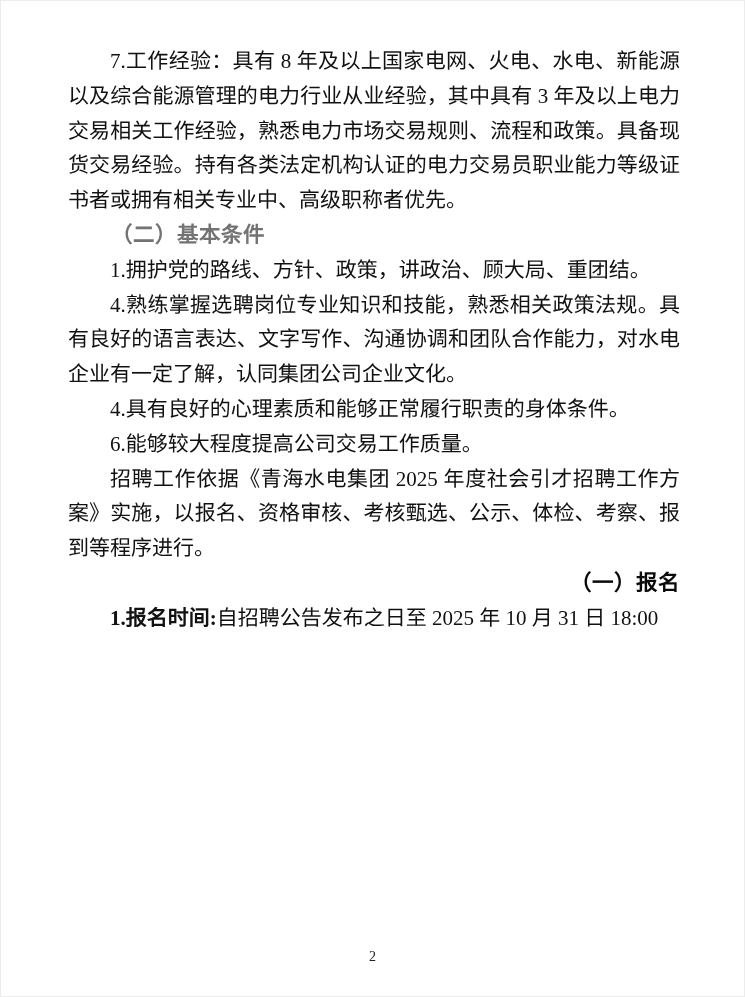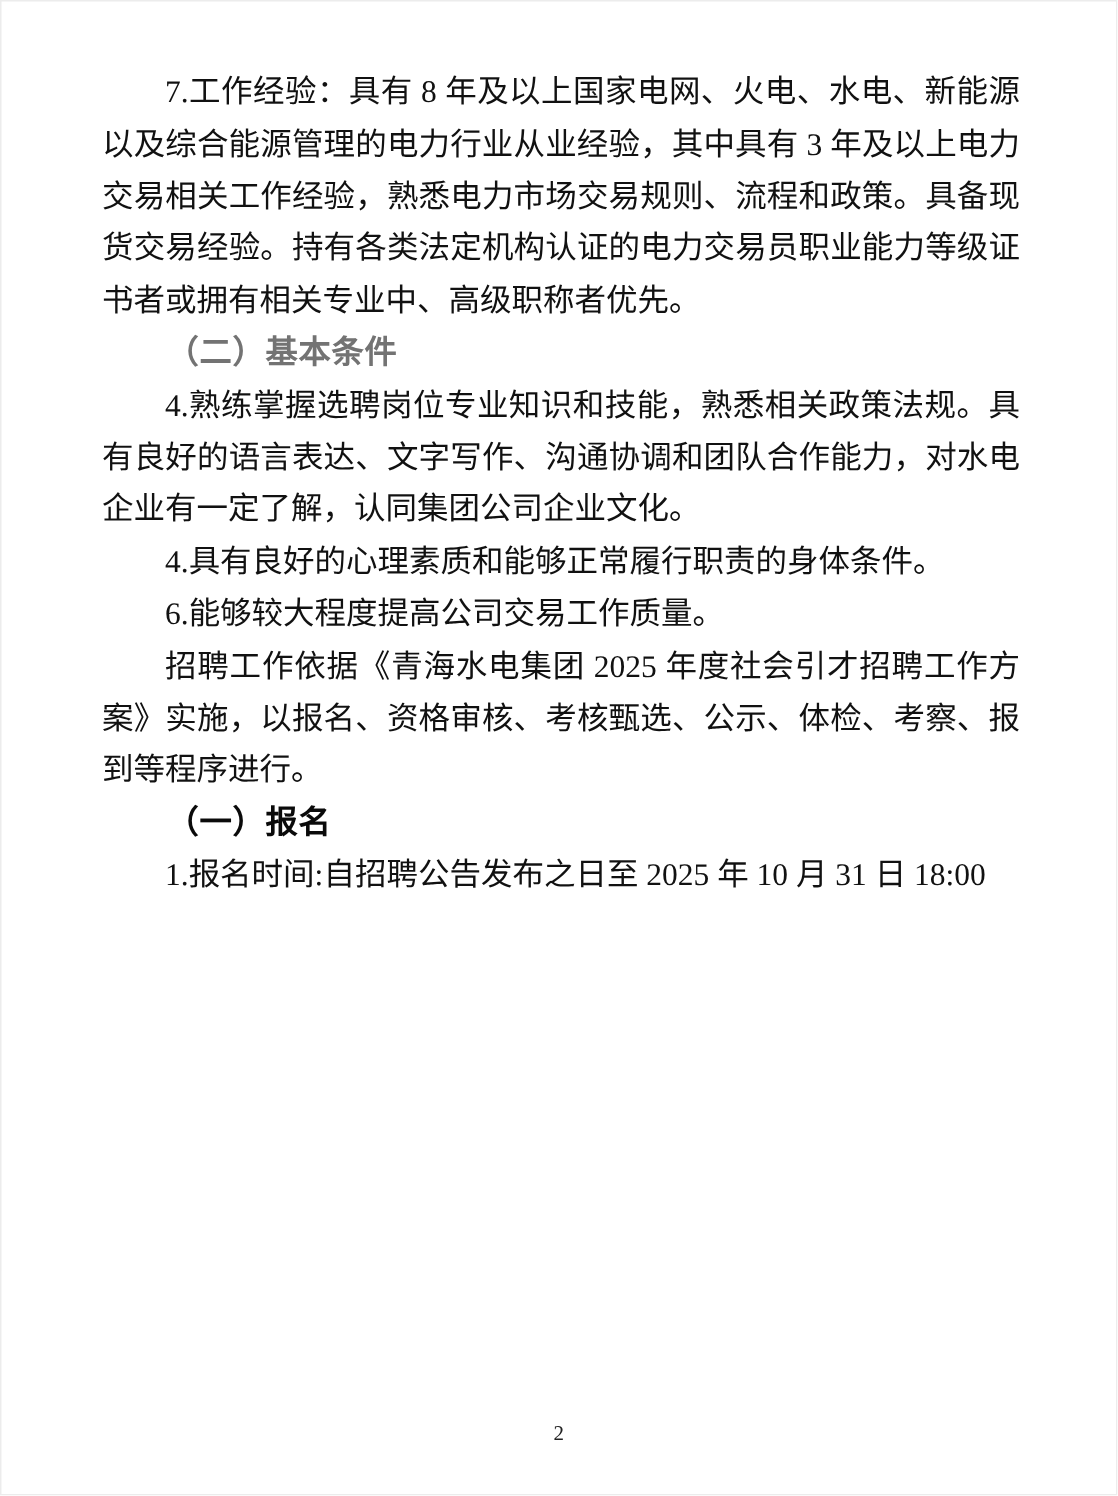--- a/index.html
+++ b/index.html
@@ -40,23 +40,24 @@
     letter-spacing: 0.5px;
   }
   .heading-kai {
     font-family: "Liberation Serif", "DejaVu Serif", serif;
     font-weight: 700;
     font-size: 21.5px;
     line-height: 34.8px;
     text-indent: 2em;
     color: #0a0a0a;
     letter-spacing: 0.5px;
+    text-align: right;
   }
   .lead-bold {
-    font-weight: 400;
+    font-weight: 700;
   }
   .page-number {
     position: absolute;
     left: 0;
     right: 0;
     bottom: 32px;
     text-align: center;
     font-family: "Liberation Serif", "DejaVu Serif", serif;
     font-size: 14px;
     color: #222222;
@@ -66,20 +67,21 @@
 <body>
 
 <div class="page">
   <div class="doc-body">
 
     <p class="para">7.工作经验：具有 8 年及以上国家电网、火电、水电、新能源以及综合能源管理的电力行业从业经验，其中具有 3 年及以上电力交易相关工作经验，熟悉电力市场交易规则、流程和政策。具备现货交易经验。持有各类法定机构认证的电力交易员职业能力等级证书者或拥有相关专业中、高级职称者优先。</p>
 
 
     <p class="heading-hei">（二）基本条件</p>
 
+    <p class="para">1.拥护党的路线、方针、政策，讲政治、顾大局、重团结。</p>
 
 
     <p class="para">4.熟练掌握选聘岗位专业知识和技能，熟悉相关政策法规。具有良好的语言表达、文字写作、沟通协调和团队合作能力，对水电企业有一定了解，认同集团公司企业文化。</p>
 
     <p class="para">4.具有良好的心理素质和能够正常履行职责的身体条件。</p>
 
 
     <p class="para">6.能够较大程度提高公司交易工作质量。</p>
 
 

